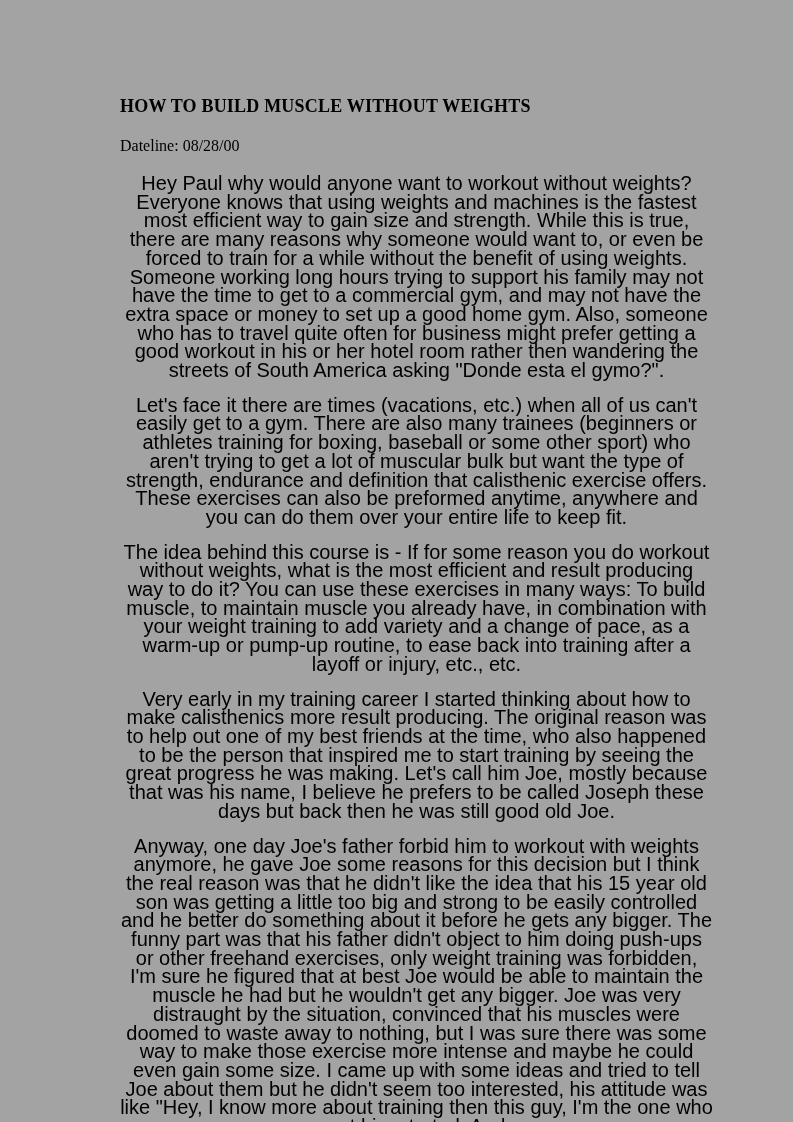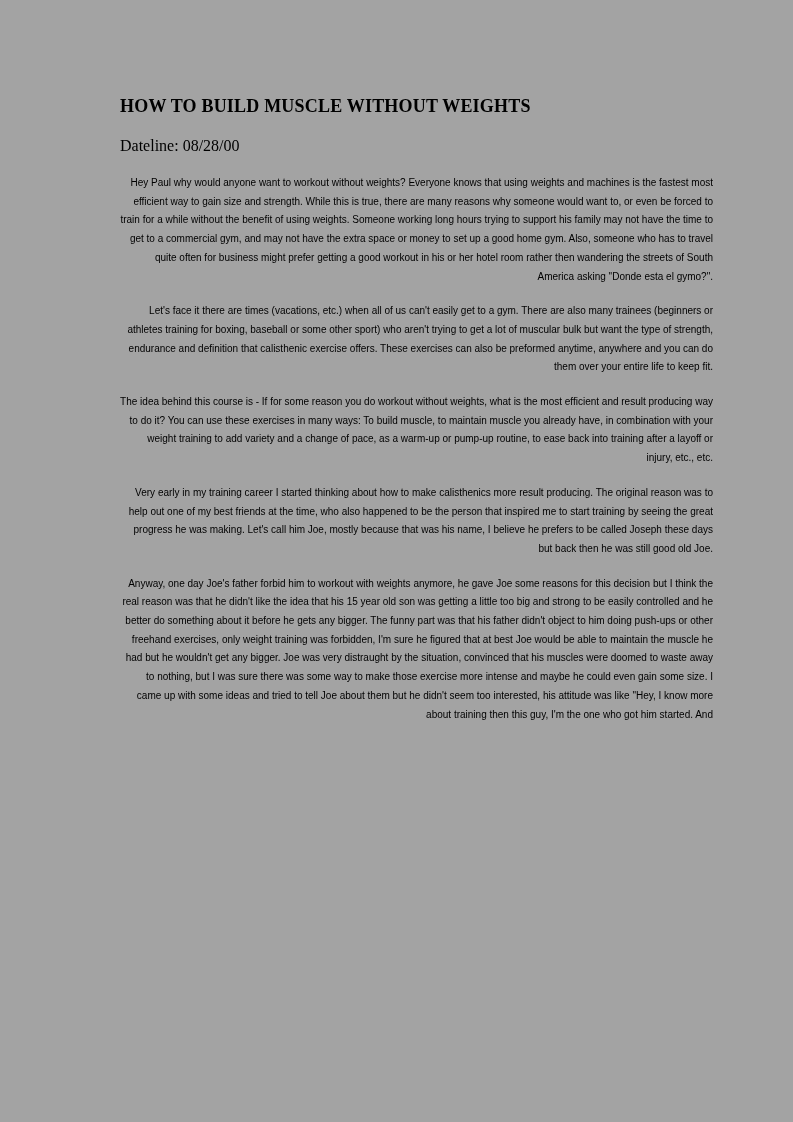--- a/index.html
+++ b/index.html
@@ -27,25 +27,25 @@
   }
   .dateline {
     font-family: "Liberation Serif", "DejaVu Serif", serif;
     font-size: 16px;
     font-weight: normal;
     line-height: 19px;
     margin: 0 0 19px 0;
   }
   .doc-body p {
     font-family: "Liberation Sans", "DejaVu Sans", sans-serif;
-    font-size: 10px;
+    font-size: 20px;
     font-weight: normal;
     line-height: 18.7px;
     margin: 0 0 16px 0;
-    text-align: right;
+    text-align: center;
   }
 </style>
 </head>
 <body>
 
 <div class="page">
   <h1 class="doc-title">HOW TO BUILD MUSCLE WITHOUT WEIGHTS</h1>
 
   <p class="dateline">Dateline: 08/28/00</p>
 

